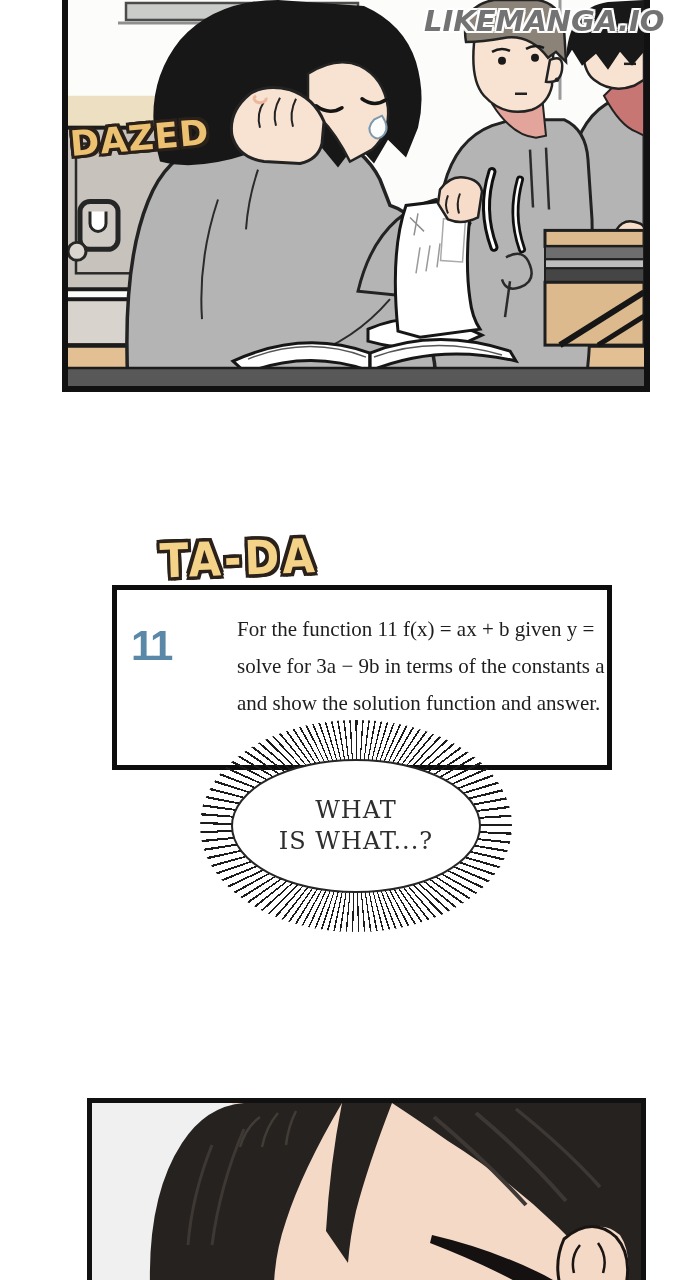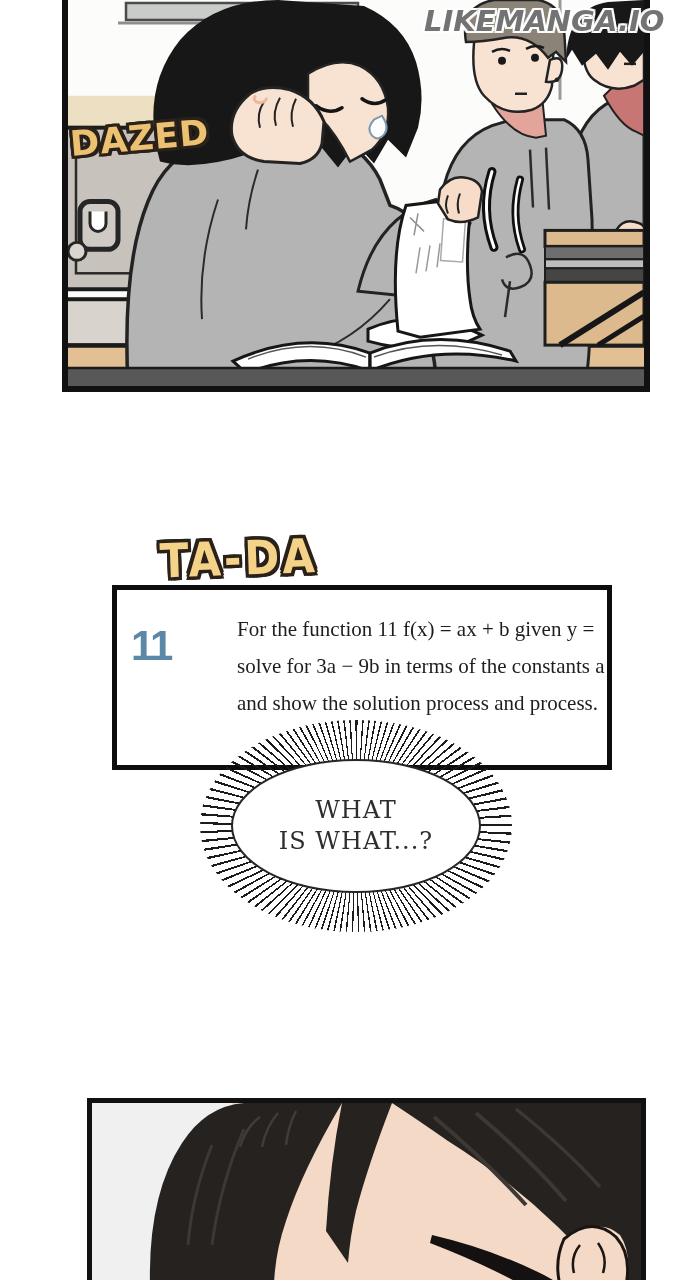--- a/index.html
+++ b/index.html
@@ -171,21 +171,21 @@
 
   <div class="sfx sfx-dazed">DAZED</div>
 
   <div class="sfx sfx-tada">TA-DA</div>
 
   <section class="problem-box">
     <div class="problem-number">11</div>
     <div class="problem-text">
       <div>For the function 11 f(x) = ax + b given y =</div>
       <div>solve for 3a − 9b in terms of the constants a</div>
-      <div>and show the solution process and process.</div>
+      <div>and show the solution function and answer.</div>
     </div>
   </section>
 
   <div class="bubble">
     <div class="bubble-spikes"></div>
     <div class="bubble-body">
       <div>WHAT</div>
       <div>IS WHAT...?</div>
     </div>
   </div>

